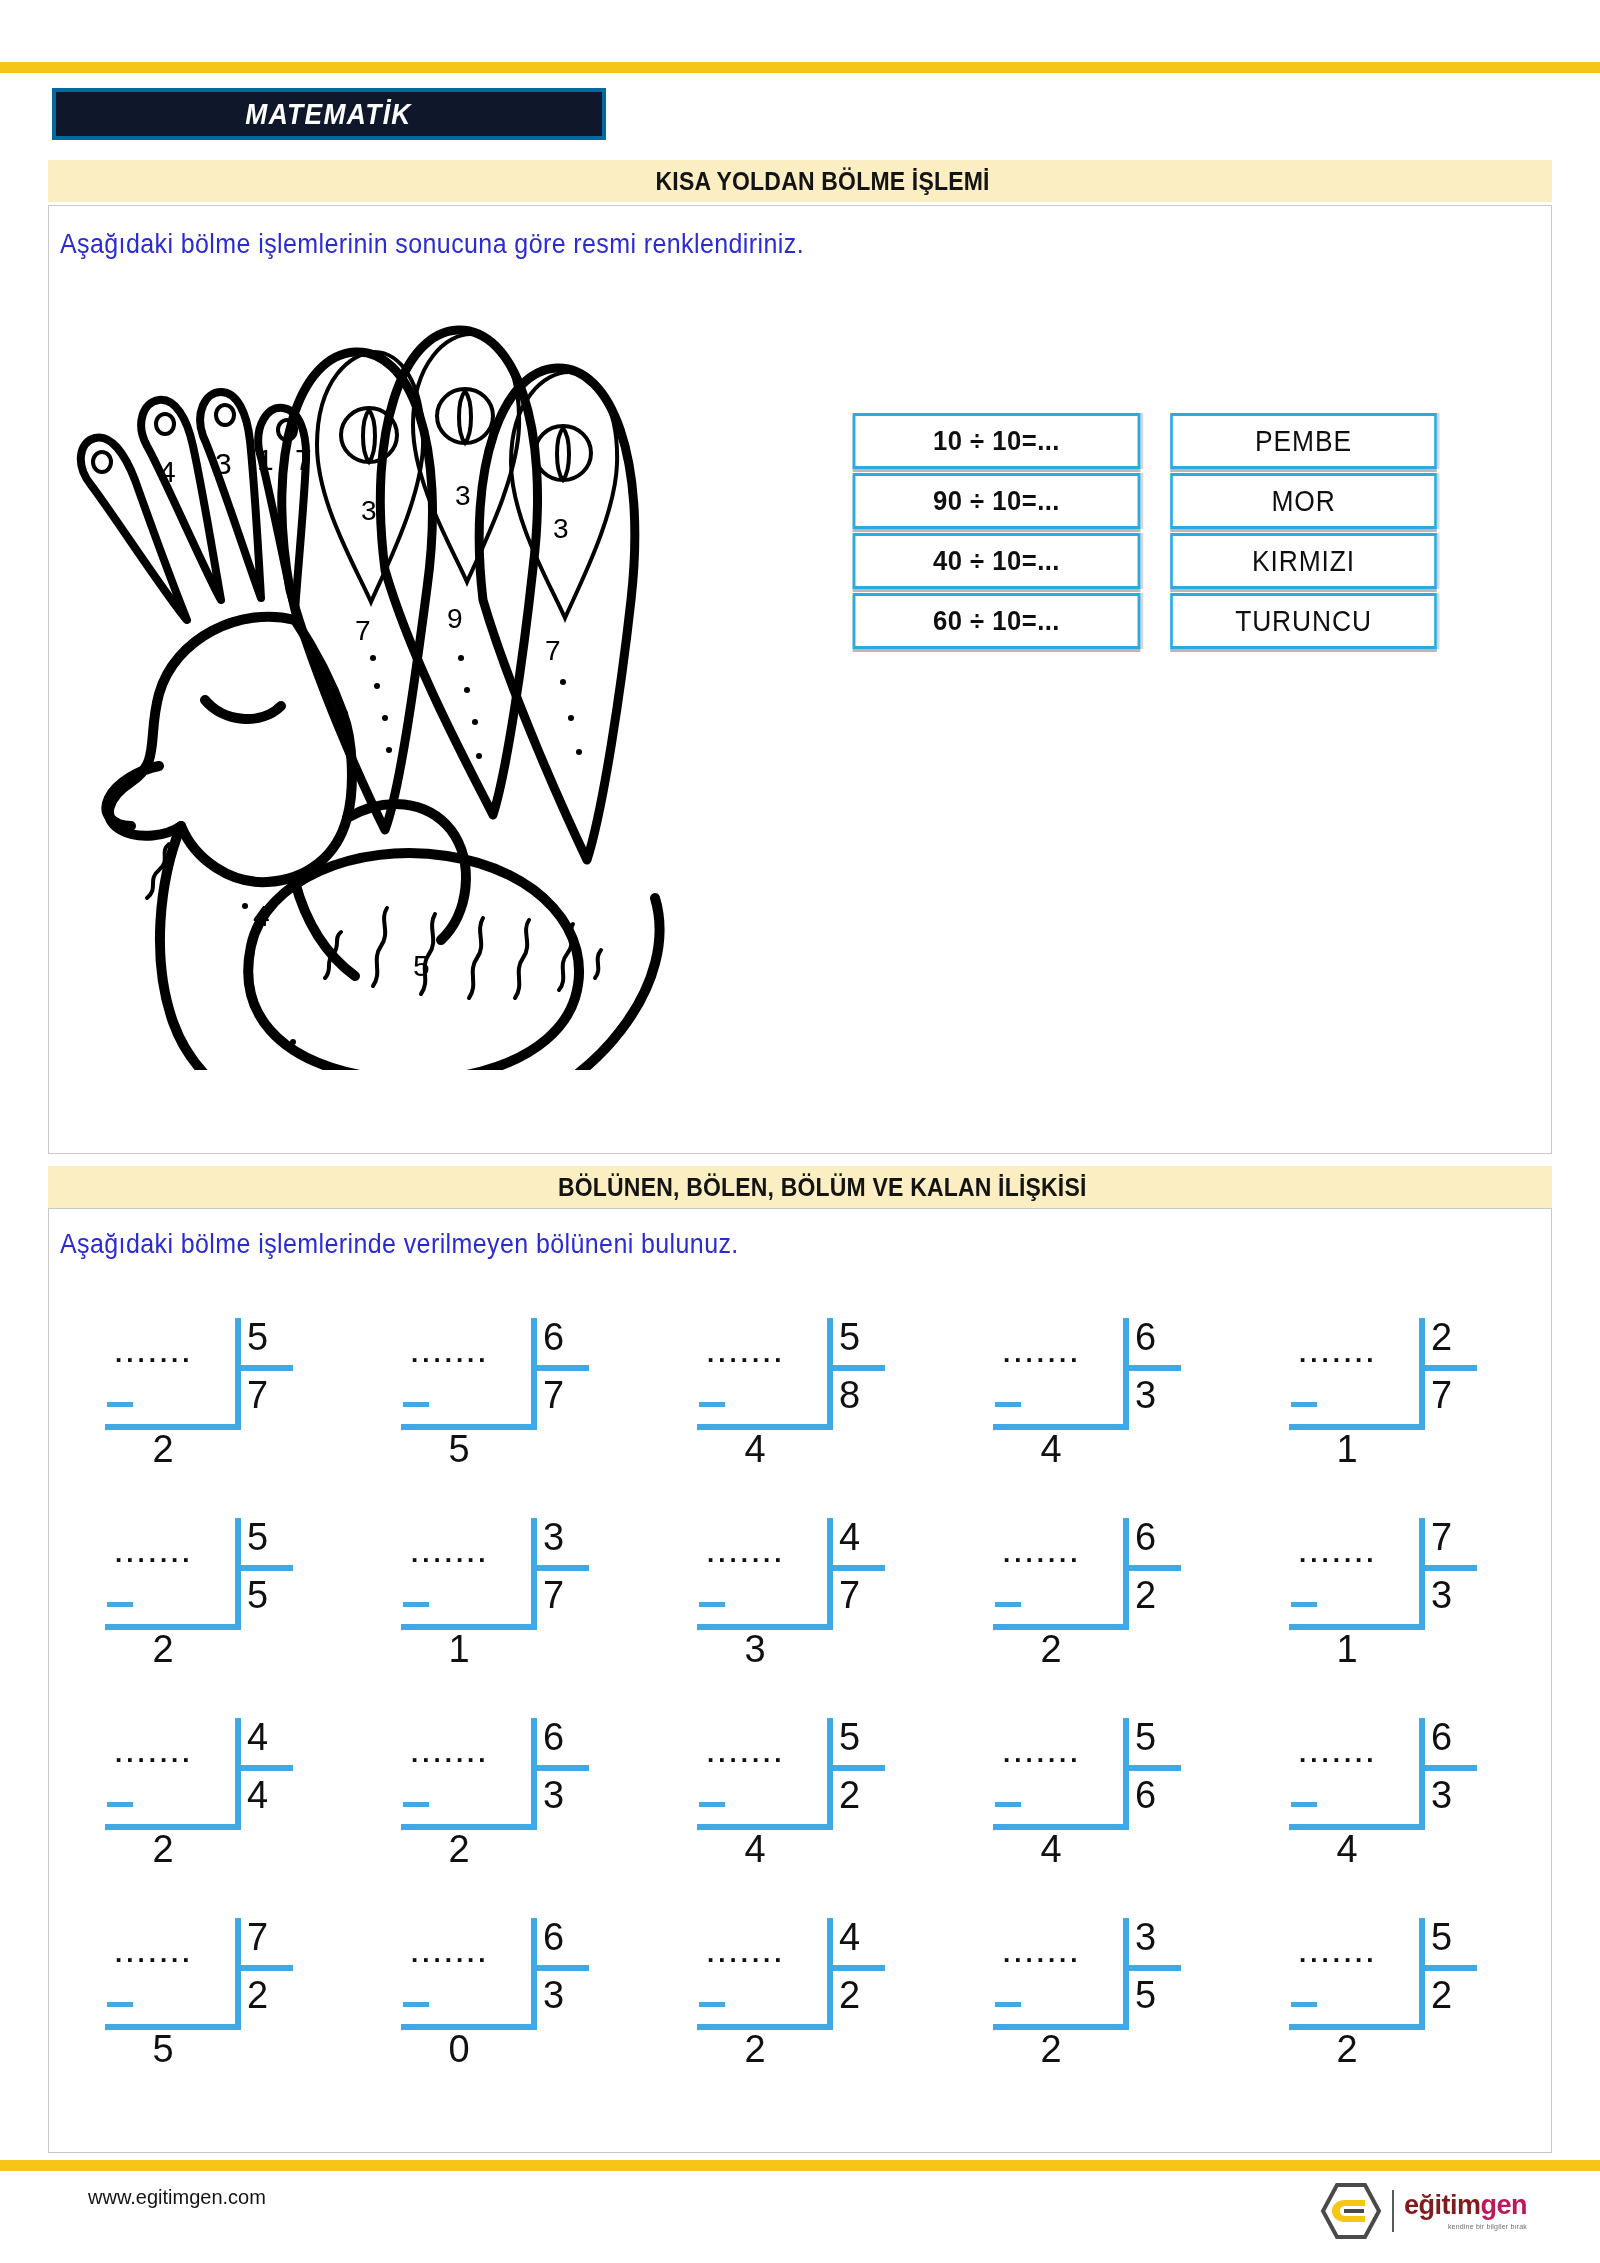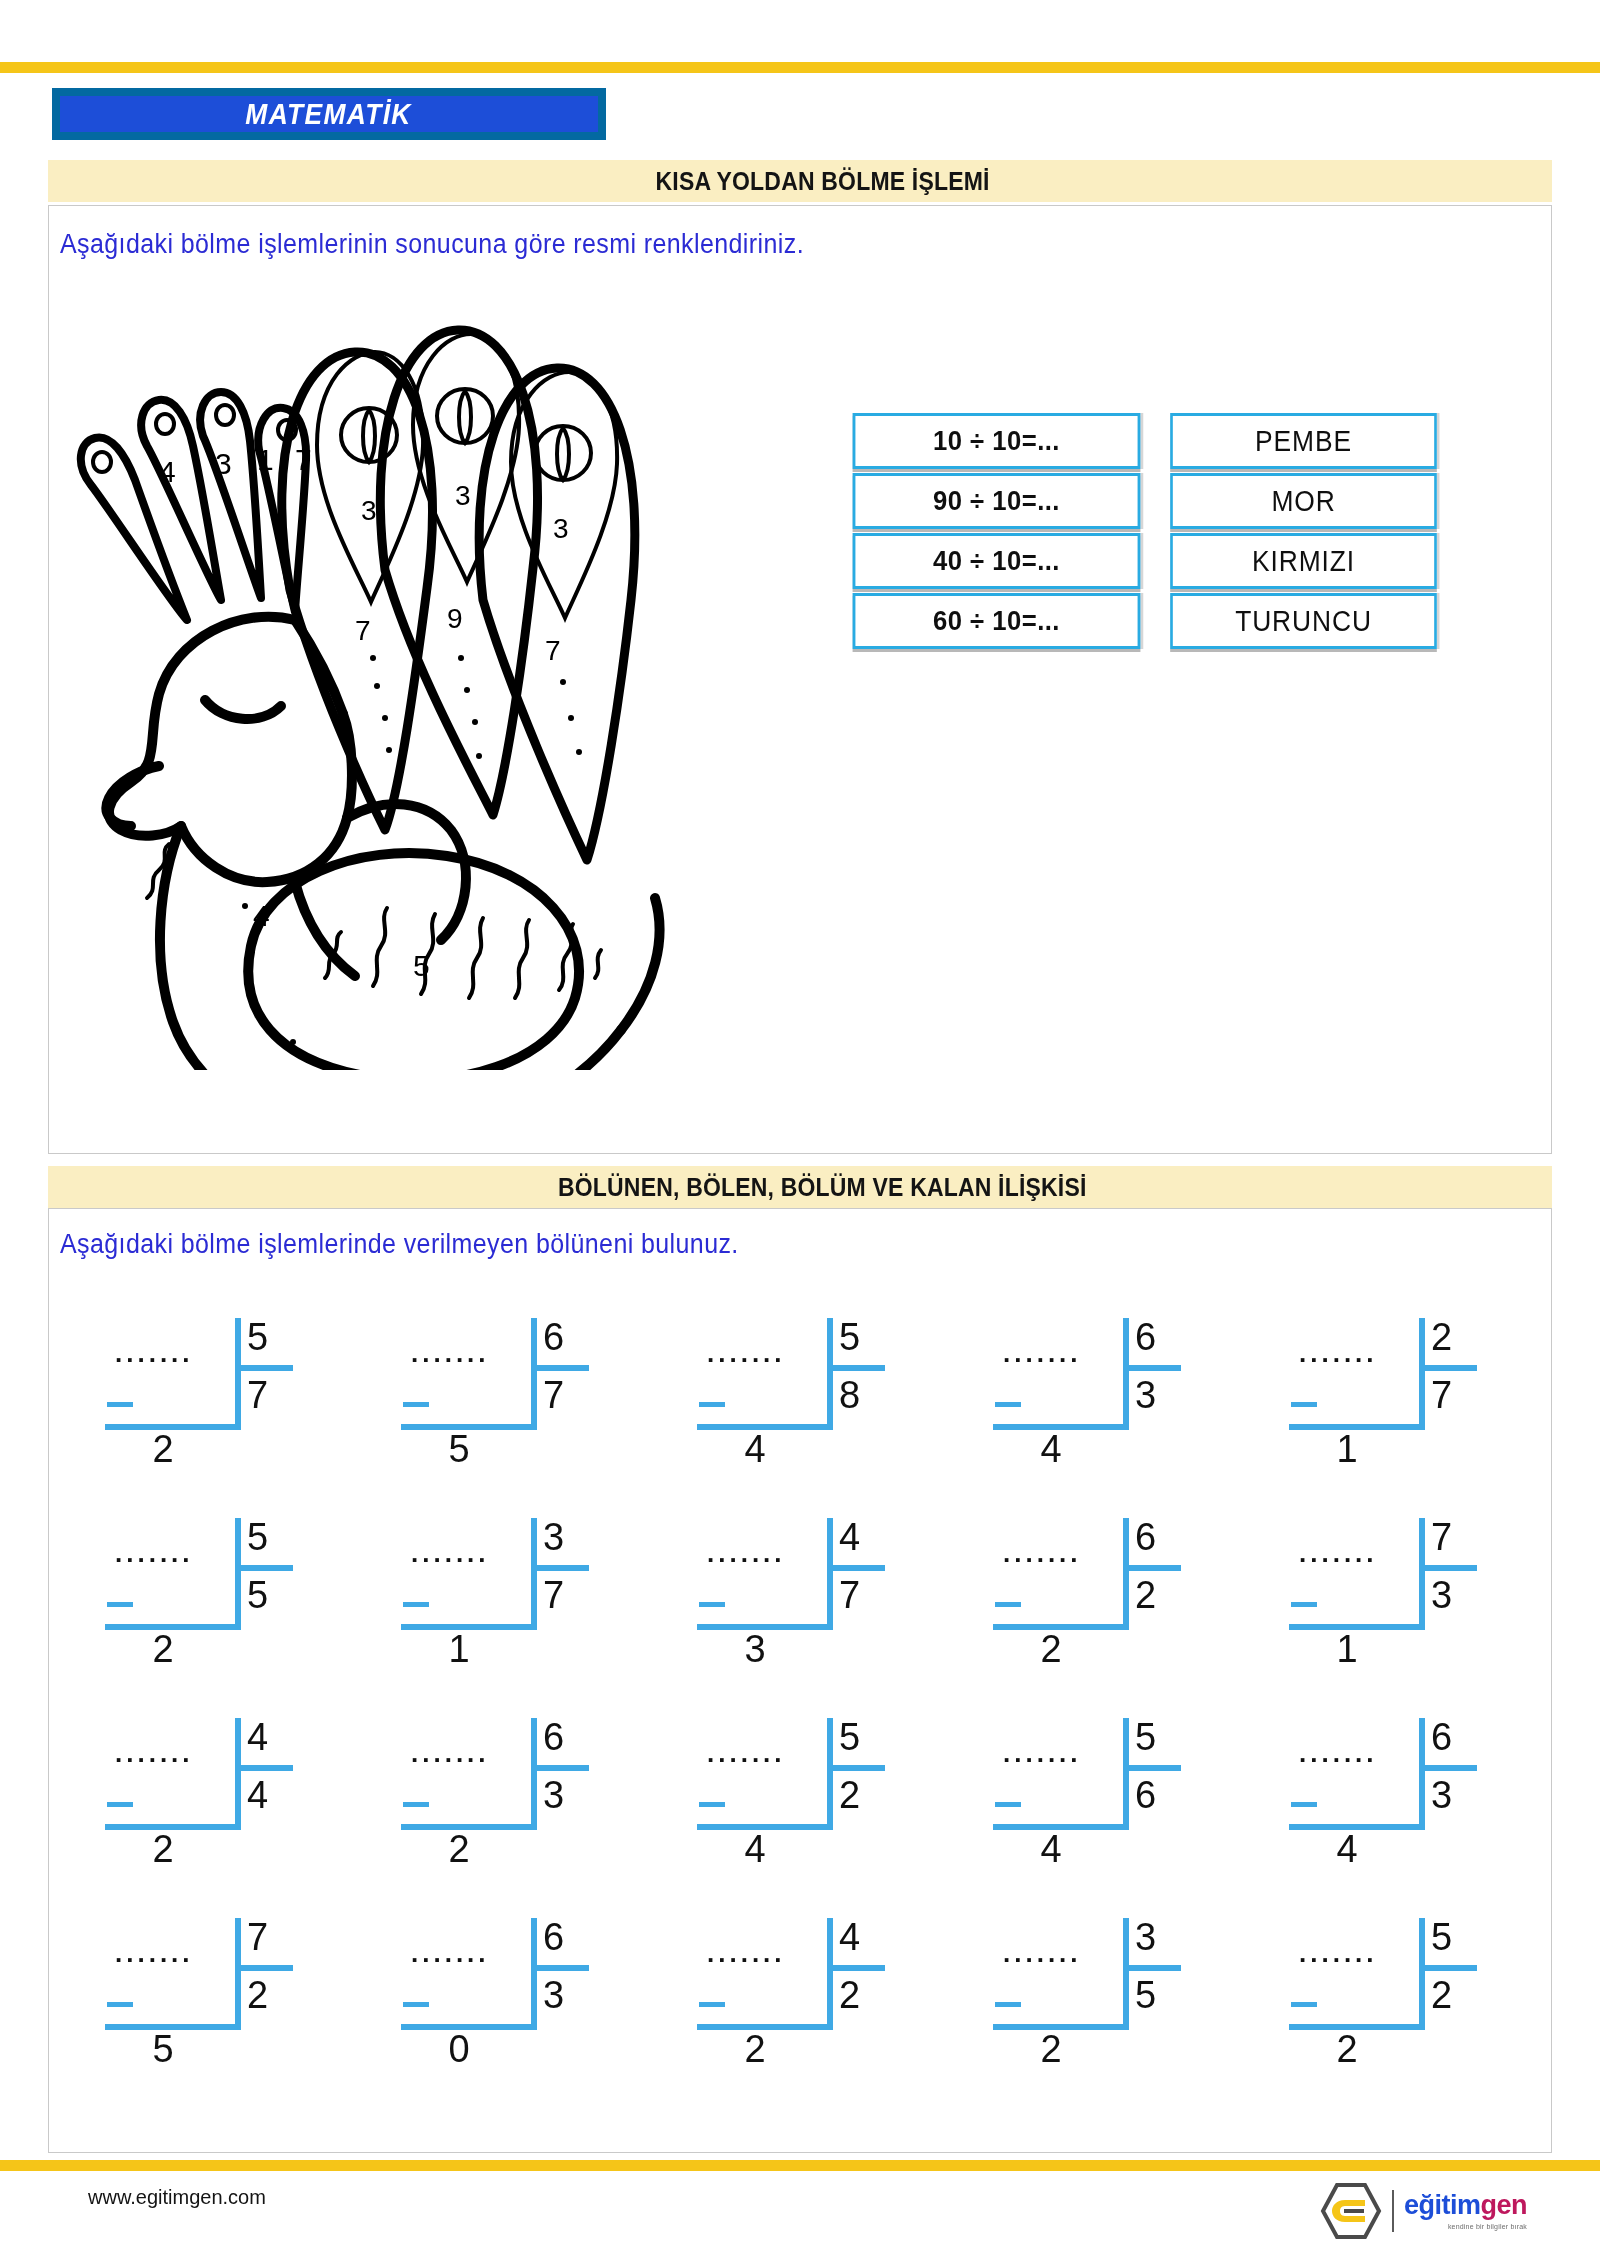--- a/index.html
+++ b/index.html
@@ -25,22 +25,22 @@
     left: 0; top: 2160px;
     width: 1600px; height: 11px;
     background: #f5c518;
   }
 
   
   .subject-badge {
     position: absolute;
     left: 52px; top: 88px;
     width: 554px; height: 52px;
-    background: #1d4ed8;
-    border: 8px solid #0369a1;
+    background: #0f172a;
+    border: 4px solid #0369a1;
     display: flex;
     align-items: center;
     justify-content: center;
   }
   .subject-badge .label {
     color: #ffffff;
     font-weight: 700;
     font-style: italic;
     font-size: 30px;
     letter-spacing: 1.5px;
@@ -240,21 +240,21 @@
   .logo-mark { width: 62px; height: 58px; flex: none; }
   .logo-divider {
     width: 2px; height: 42px; background: #5a5a5a; flex: none;
   }
   .logo-text { display: flex; flex-direction: column; line-height: 1; }
   .logo-word {
     font-size: 27px;
     font-weight: 700;
     letter-spacing: -0.5px;
   }
-  .logo-word .part-a { color: #1d4ed8; text-align: center; }
+  .logo-word .part-a { color: #7f1d1d; text-align: center; }
   .logo-word .part-b { color: #be185d; }
   .logo-tag {
     font-size: 7px;
     color: #6d6d6d;
     text-align: right;
     margin-top: 4px;
     letter-spacing: 0.2px;
   }
 </style>
 </head>

